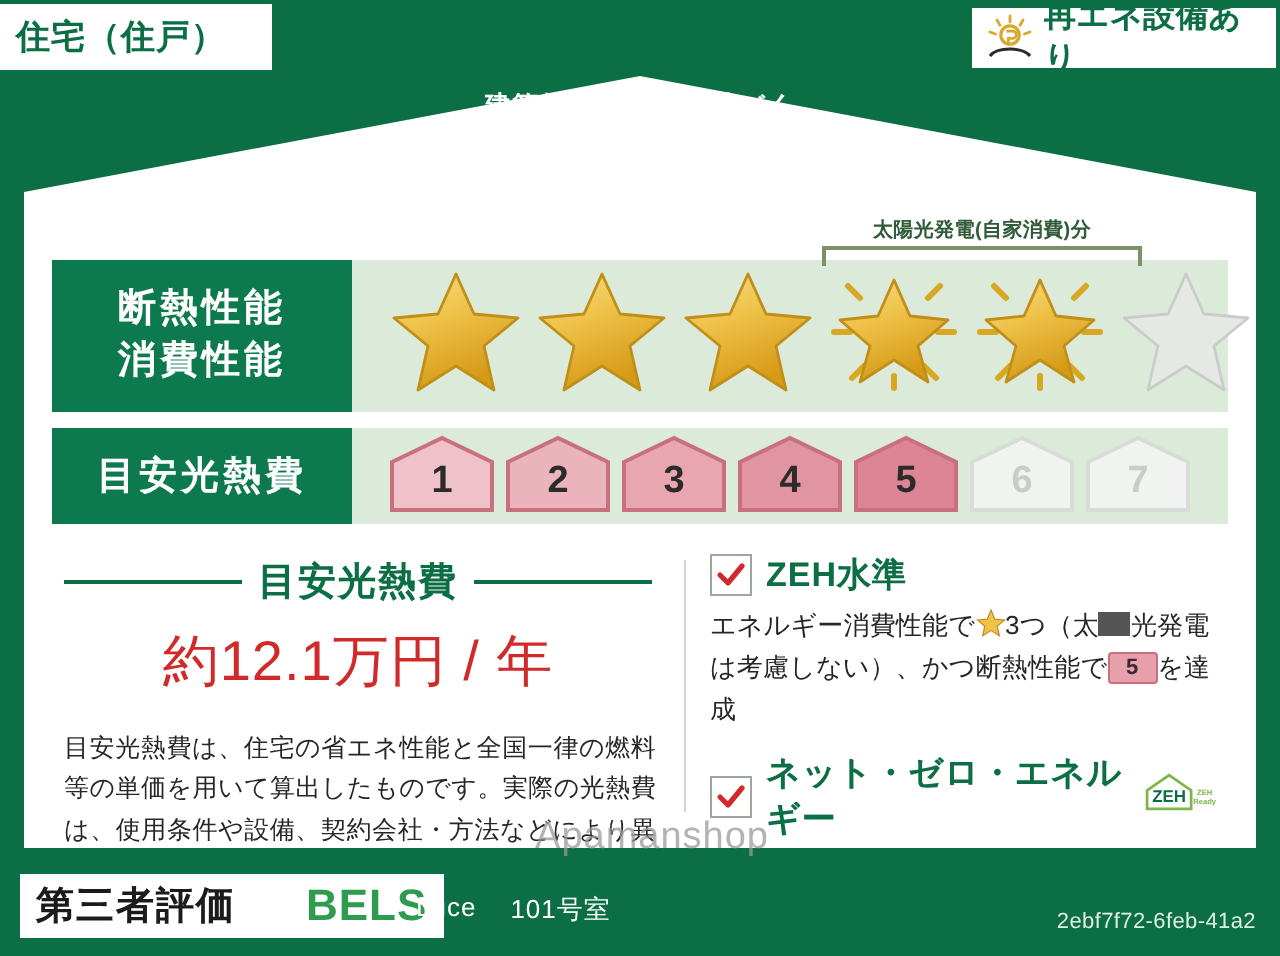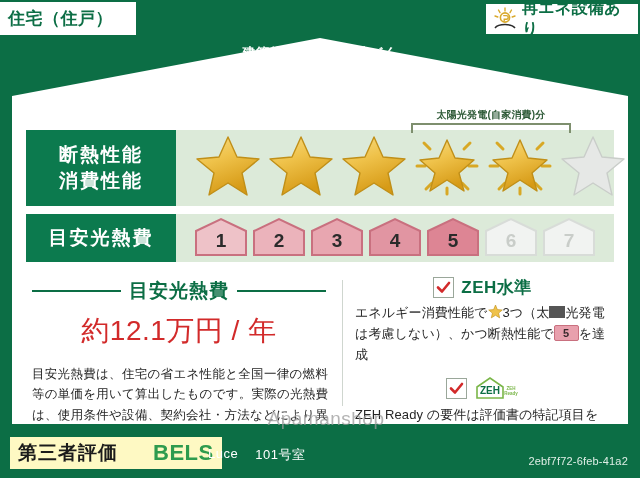--- a/index.html
+++ b/index.html
@@ -89,21 +89,21 @@
     text-align:center;font-size:28px;font-weight:normal;color:#d22a2a;letter-spacing:.5px;
     padding-top:8px;
   }
   #cost-note{
     padding:14px 4px 0 6px;font-size:12.5px;line-height:1.62;color:#262626;
     text-align:justify;letter-spacing:.1px;
   }
 
   
   .blk{padding:0 4px 0 2px;}
-  .blk-head{display:flex;align-items:center;gap:7px;justify-content:center;}
+  .blk-head{display:flex;align-items:center;gap:7px;}
   .cbox{
     width:19px;height:19px;flex:none;border:1.5px solid #9aa79a;background:#fff;
     display:flex;align-items:center;justify-content:center;
   }
   .cbox svg{width:15px;height:15px;display:block;}
   .blk-title{font-size:17px;font-weight:bold;color:#0c6e45;letter-spacing:.5px;}
   .blk-body{font-size:13px;line-height:1.6;color:#262626;padding-top:4px;letter-spacing:.1px;}
   .inl-star{width:15px;height:15px;vertical-align:-2px;display:inline-block;}
   .inl-badge{
     display:inline-block;min-width:15px;padding:0 4px;background:#e8a0ad;color:#3a2a2d;
@@ -116,21 +116,21 @@
   
   #watermark{
     position:absolute;left:12px;right:0;top:408px;text-align:center;
     font-size:19px;color:#9a9a9a;opacity:.75;letter-spacing:.5px;z-index:5;
     pointer-events:none;
   }
 
   
   #footer{position:absolute;left:0;right:0;bottom:0;height:50px;background:#0c6e45;}
   #bels{
-    position:absolute;left:10px;top:9px;height:32px;background:#fef9c3;
+    position:absolute;left:10px;top:9px;height:32px;background:#ffffff;
     display:flex;align-items:center;padding:0 8px;gap:7px;
   }
   #bels .jp{font-size:19px;font-weight:bold;color:#1b1b1b;letter-spacing:1px;}
   #bels .en{font-size:22px;font-weight:bold;color:#2e9b4e;letter-spacing:.5px;margin-left:28px;}
   #unit{
     position:absolute;left:208px;top:18px;color:#fff;font-size:13px;letter-spacing:.5px;
     display:flex;gap:17px;
   }
   #fdate{position:absolute;right:12px;top:8px;color:#fff;font-size:13.5px;letter-spacing:.3px;}
   #fid{position:absolute;right:12px;top:27px;color:#dfeee6;font-size:11px;letter-spacing:.2px;}
@@ -336,20 +336,21 @@
             </div>
           </div>
 
           <div class="blk" style="padding-top:10px;">
             <div class="blk-head">
               <span class="cbox">
                 <svg viewBox="0 0 15 15">
                     <path d="M2 7.5 L6 11.5 L13 3" fill="none" stroke="#d22a2a" stroke-width="2.6" stroke-linecap="round" stroke-linejoin="round"></path>
                   </svg>
               </span>
+              <span class="blk-title">ネット・ゼロ・エネルギー</span>
               <span class="zeh-logo">
                 <svg viewBox="0 0 46 26">
                   <path d="M3 12 L16 3 L29 12 L29 23 L3 23 Z" fill="none" stroke="#7ab648" stroke-width="1.6"></path>
                   <text x="16" y="19" text-anchor="middle" font-family="Liberation Sans, sans-serif" font-size="10" font-weight="bold" fill="#0c6e45">ZEH</text>
                   <text x="37" y="15" text-anchor="middle" font-family="Liberation Sans, sans-serif" font-size="4.5" font-weight="bold" fill="#7ab648">ZEH</text>
                   <text x="37" y="20" text-anchor="middle" font-family="Liberation Sans, sans-serif" font-size="4.5" font-weight="bold" fill="#7ab648">Ready</text>
                 </svg>
               </span>
             </div>
             <div class="blk-body">ZEH Ready の要件は評価書の特記項目をご覧ください。</div>

